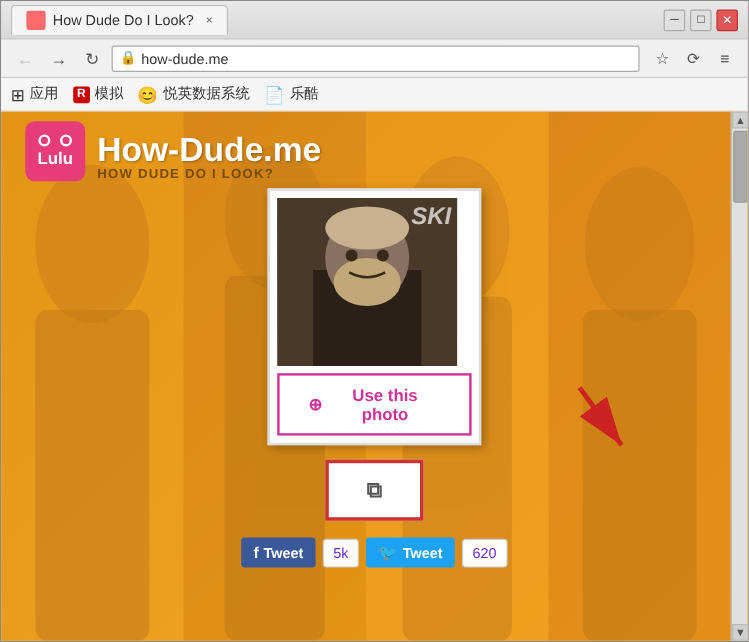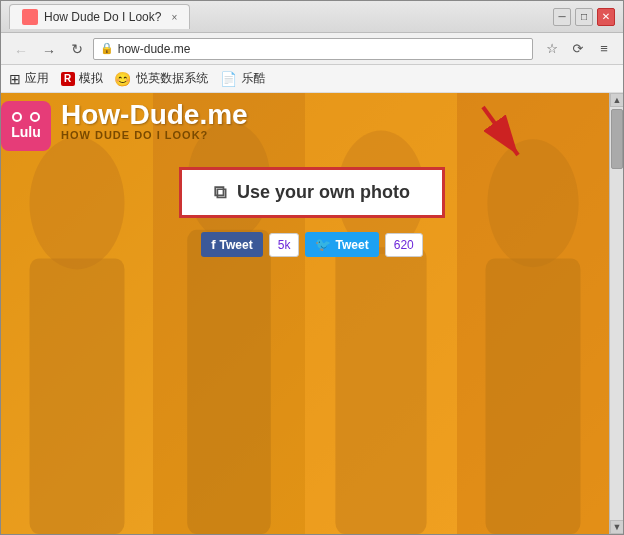--- a/index.html
+++ b/index.html
@@ -225,24 +225,25 @@
       display: flex;
       flex-direction: column;
       align-items: center;
       width: 100%;
       padding-top: 8px;
     }
 
     
     .site-header {
       display: flex;
-      align-items: flex-start;
+      align-items: flex-end;
       gap: 10px;
-      margin-bottom: 16px;
+      margin-bottom: 6px;
       align-self: flex-start;
+      padding-left: 20px;
     }
     .lulu-logo {
       width: 50px;
       height: 50px;
       background: #e63c78;
       border-radius: 8px;
       display: flex;
       flex-direction: column;
       align-items: center;
       justify-content: center;
@@ -494,37 +495,62 @@
             <div class="lulu-ear"></div>
           </div>
           <span style="font-size:14px; font-weight:bold; color:white;">Lulu</span>
         </div>
         <div class="site-title-area">
           <div class="site-title">How-Dude.me</div>
           <div class="site-subtitle">HOW DUDE DO I LOOK?</div>
         </div>
       </div>
 
+      <div class="photo-card">
+        <div class="photo-img">
+          <span class="photo-ski-text">SKI</span>
+          
+          <svg width="150" height="140" viewBox="0 0 150 140">
+
+            <rect x="0" y="0" width="150" height="140" fill="#4a3828"></rect>
+
+            <rect x="30" y="60" width="90" height="80" fill="#2a2018"></rect>
+
+            <ellipse cx="75" cy="50" rx="35" ry="38" fill="#8a7060"></ellipse>
+
+            <ellipse cx="75" cy="25" rx="35" ry="18" fill="#c8b090"></ellipse>
+
+            <ellipse cx="75" cy="70" rx="28" ry="20" fill="#c0a878"></ellipse>
+
+            <ellipse cx="62" cy="48" rx="5" ry="5" fill="#3a2818"></ellipse>
+            <ellipse cx="88" cy="48" rx="5" ry="5" fill="#3a2818"></ellipse>
+            <path d="M60 62 Q75 70 90 62" stroke="#3a2818" stroke-width="2" fill="none"></path>
+          </svg>
+        </div>
+        <button class="use-this-btn">
+          <span>⊕</span>
+          <span>Use this photo</span>
+        </button>
+      </div>
 
       <div style="position:relative; width:100%; height:0;">
         <div style="position:absolute; right:80px; top:-70px; z-index:20;">
           <svg width="80" height="70" viewBox="0 0 80 70">
             <defs>
               <marker id="arrowhead" markerWidth="10" markerHeight="7" refX="10" refY="3.5" orient="auto">
                 <polygon points="0 0, 10 3.5, 0 7" fill="#cc2222"></polygon>
               </marker>
             </defs>
             <line x1="20" y1="10" x2="55" y2="58" stroke="#cc2222" stroke-width="4" marker-end="url(#arrowhead)"></line>
           </svg>
         </div>
       </div>
 
       <button class="use-own-btn">
         <span class="copy-icon">⧉</span>
-        <span>Use your own photo</span>
       </button>
 
       <div class="social-bar">
         <div class="fb-share-btn">
           <span class="fb-icon">f</span>
           <span>Tweet</span>
         </div>
         <div class="count-badge">5k</div>
         <div class="tweet-btn">
           <span class="tweet-icon">🐦</span>

